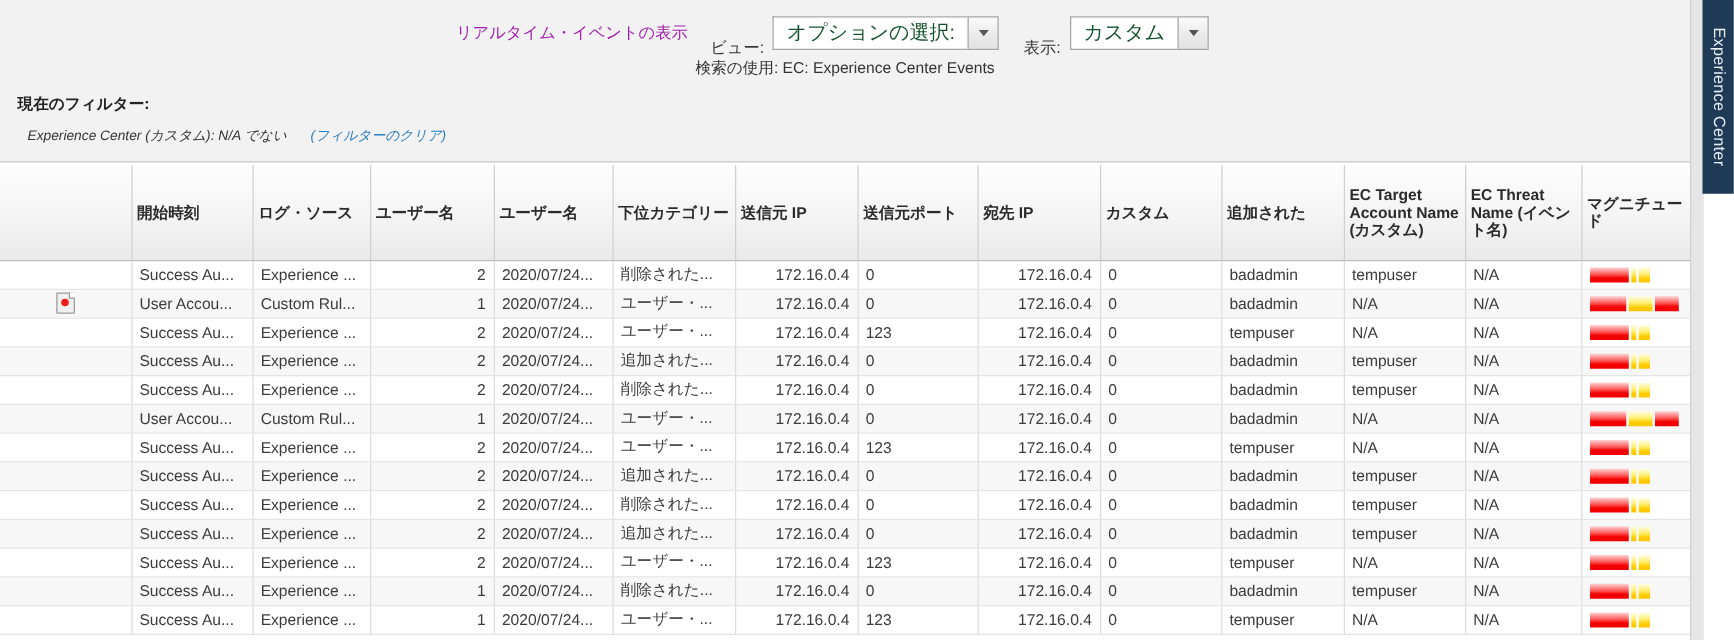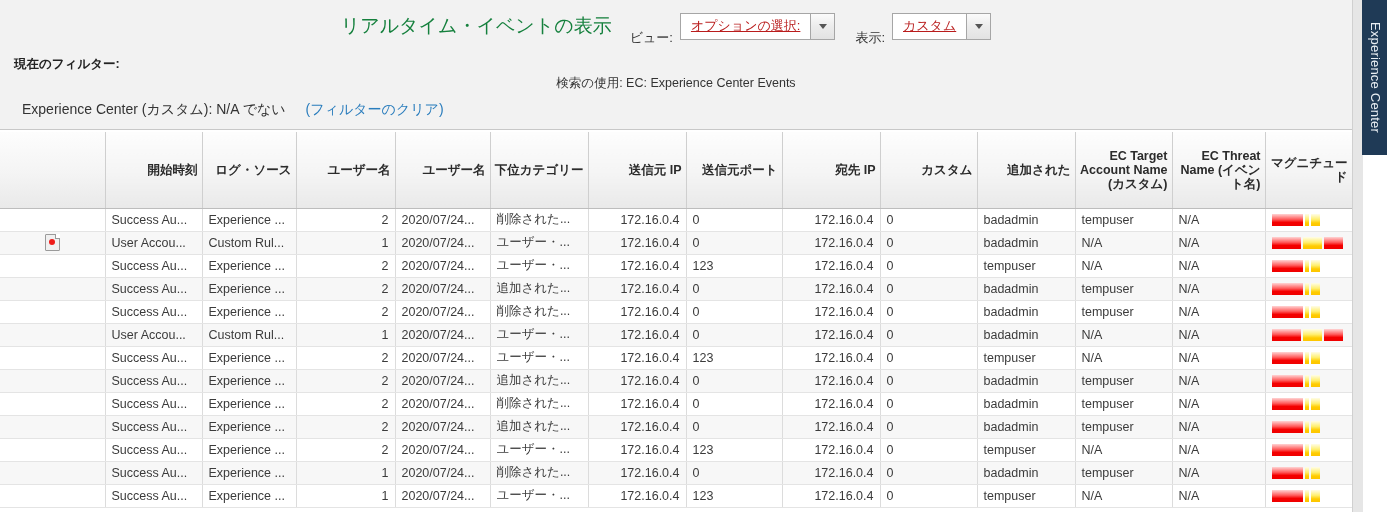--- a/index.html
+++ b/index.html
@@ -30,22 +30,22 @@
 
   #toolbar-row {
     display: flex;
     align-items: center;
     justify-content: center;
     height: 44px;
     padding-top: 8px;
     box-sizing: border-box;
   }
   #realtime-label {
-    font-size: 19px;
-    color: #15803d;
+    font-size: 13px;
+    color: #a21caf;
     margin-right: 18px;
     white-space: nowrap;
   }
   .select-label {
     font-size: 13px;
     color: #333;
     margin-right: 7px;
     white-space: nowrap;
     margin-top: 24px;
   }
@@ -55,25 +55,24 @@
     height: 27px;
     margin-right: 20px;
   }
   .dropdown .dd-value {
     background: #ffffff;
     border: 1px solid #a6a6a6;
     border-right: none;
     padding: 0 10px;
     display: flex;
     align-items: center;
-    font-size: 13px;
-    color: #b91c1c;
+    font-size: 16px;
+    color: #14532d;
     white-space: nowrap;
     box-sizing: border-box;
-    text-decoration: underline;
   }
   .dropdown .dd-arrow {
     width: 25px;
     border: 1px solid #a6a6a6;
     background: linear-gradient(to bottom, #fbfbfb 0%, #ececec 50%, #e2e2e2 100%);
     display: flex;
     align-items: center;
     justify-content: center;
     box-sizing: border-box;
   }
@@ -92,22 +91,23 @@
   }
 
   #current-filter-title {
     font-weight: bold;
     font-size: 12.5px;
     color: #222;
     padding: 12px 0 0 14px;
   }
   #filter-line {
     padding: 9px 0 0 22px;
-    font-size: 14px;
+    font-size: 11px;
     color: #333;
+    font-style: italic;
   }
   #clear-filter-link {
     color: #2a7dbd;
     margin-left: 16px;
     text-decoration: none;
     cursor: pointer;
   }
 
   
   #grid-wrap {
@@ -127,21 +127,21 @@
   }
   table#event-grid th {
     background: linear-gradient(to bottom, #fdfdfd 0%, #f4f4f4 55%, #e9e9e9 100%);
     border-right: 1px solid #cfcfcf;
     border-bottom: 1px solid #bdbdbd;
     font-size: 12.5px;
     font-weight: bold;
     color: #2b2b2b;
     height: 76px;
     vertical-align: middle;
-    text-align: right;
+    text-align: left;
     padding: 2px 4px;
     line-height: 14px;
     box-sizing: border-box;
     word-wrap: break-word;
   }
   table#event-grid td {
     border-right: 1px solid #dcdcdc;
     border-bottom: 1px solid #e4e4e4;
     height: 23px;
     font-size: 12.5px;
@@ -268,25 +268,25 @@
 
     <span class="select-label">表示:</span>
     <div class="dropdown">
       <div class="dd-value">カスタム</div>
       <div class="dd-arrow">
         <span class="caret"></span>
       </div>
     </div>
   </div>
 
-  <div id="current-filter-title">現在のフィルター:</div>
-
   <div id="search-row">
     <span>検索の使用: EC: Experience Center Events</span>
   </div>
+
+  <div id="current-filter-title">現在のフィルター:</div>
 
   <div id="filter-line">
     <span>Experience Center (カスタム): N/A でない</span>
     <a id="clear-filter-link">(フィルターのクリア)</a>
   </div>
 </div>
 
 <div id="grid-wrap">
   <table id="event-grid">
     <colgroup>

